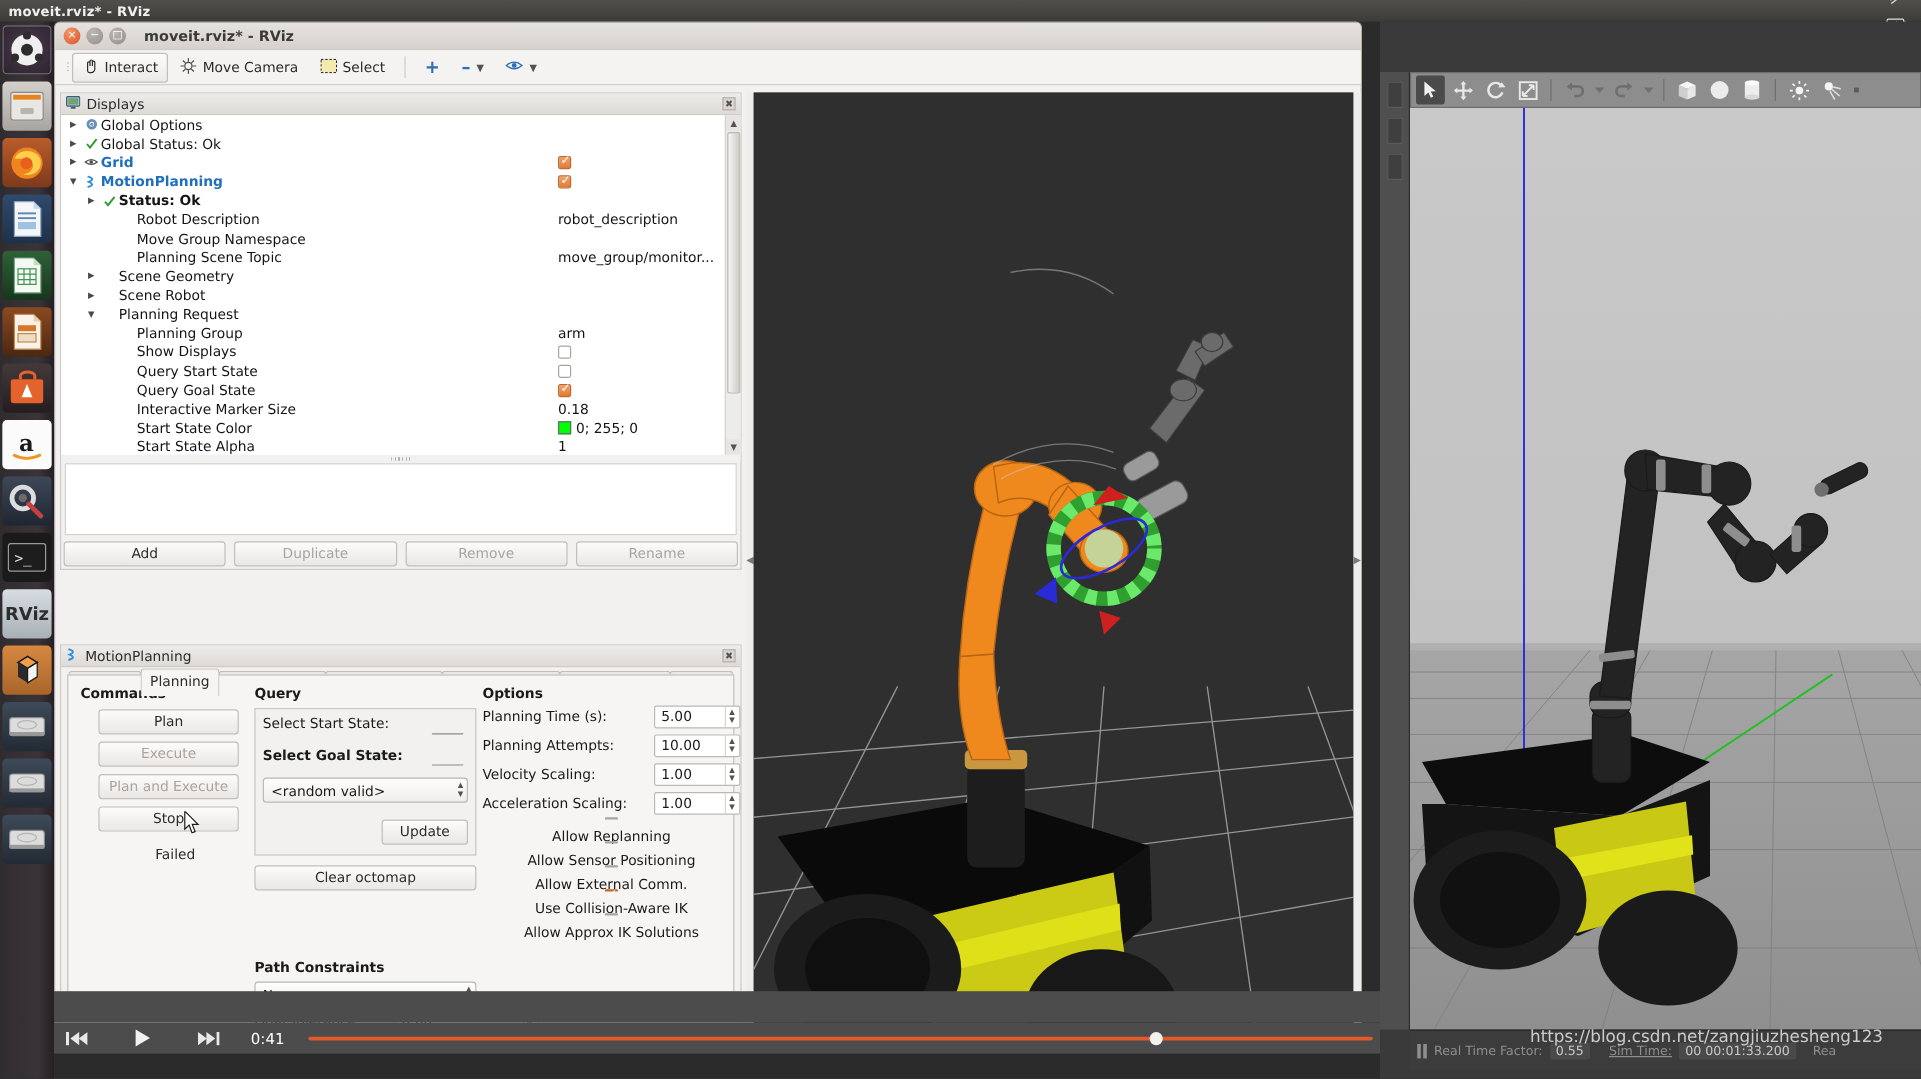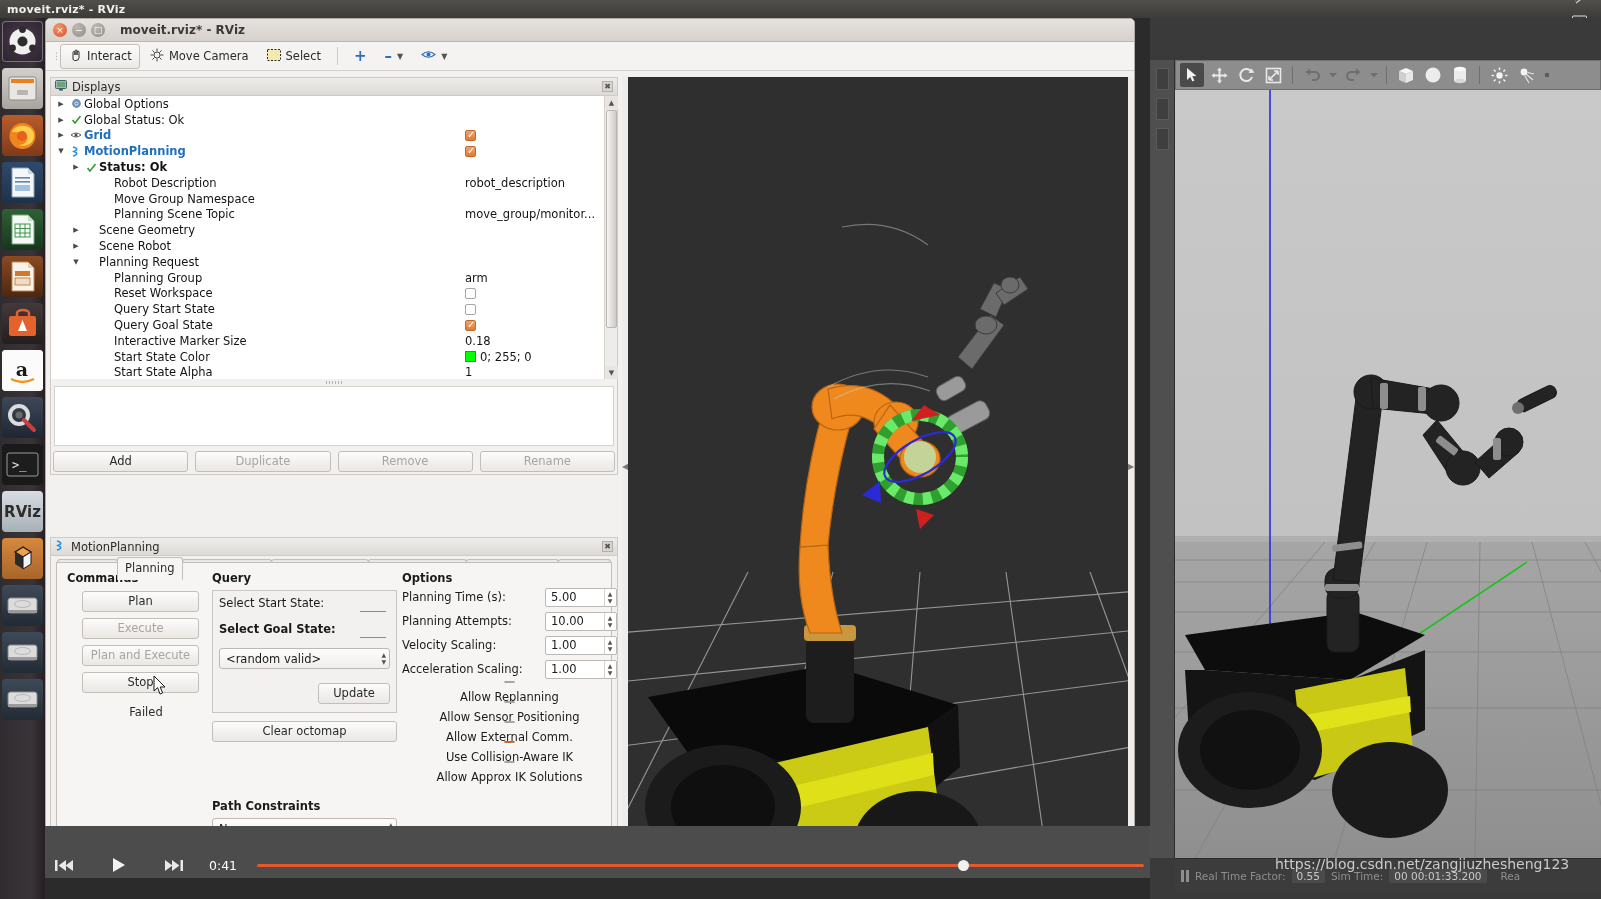--- a/index.html
+++ b/index.html
@@ -575,21 +575,21 @@
       </svg>
     </div>
 
     <div id="gz-status">
       <span style="display:inline-flex;gap:2px;">
         <i style="display:block;width:3px;height:12px;background:#8e8e8e;"></i>
         <i style="display:block;width:3px;height:12px;background:#8e8e8e;"></i>
       </span>
       <span>Real Time Factor:</span>
       <span class="gz-val">0.55</span>
-      <span style="margin-left:0;">Sim Time:</span>
+      <span style="margin-left:10px;text-decoration:underline;">Sim Time:</span>
       <span class="gz-val">00 00:01:33.200</span>
       <span style="margin-left:8px;">Rea</span>
     </div>
   </div>
 
   <div id="watermark">https://blog.csdn.net/zangjiuzhesheng123</div>
 
   <div id="rviz">
 
     <div id="rviz-title">
@@ -767,21 +767,21 @@
             <span class="arrow"></span>
             <span class="ticon"></span>
             <span class="tlabel">Planning Group</span>
             <span class="tval">
               <span>arm</span>
             </span>
           </div>
           <div class="trow" style="padding-left: 33px;">
             <span class="arrow"></span>
             <span class="ticon"></span>
-            <span class="tlabel">Reset Workspace</span>
+            <span class="tlabel">Show Displays</span>
             <span class="tval">
               <span class="chk"></span>
             </span>
           </div>
           <div class="trow" style="padding-left: 33px;">
             <span class="arrow"></span>
             <span class="ticon"></span>
             <span class="tlabel">Query Start State</span>
             <span class="tval">
               <span class="chk"></span>

